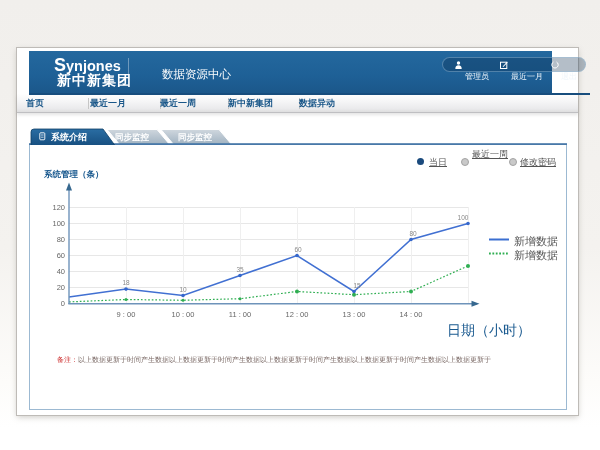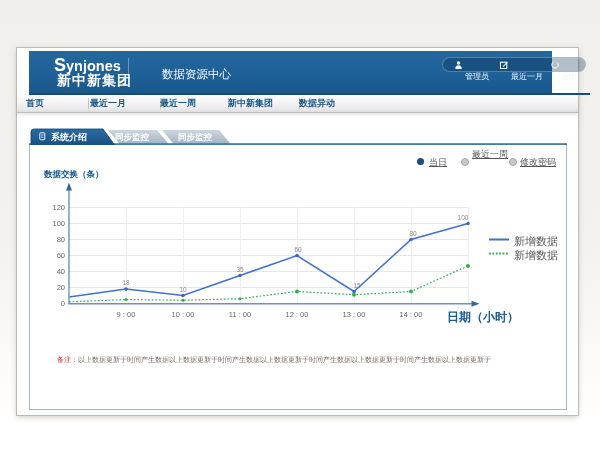--- a/index.html
+++ b/index.html
@@ -25,21 +25,21 @@
   box-shadow:0 2px 3px rgba(110,110,110,0.18);}
 .navitem{position:absolute;top:0;line-height:17px;font-size:9px;font-weight:bold;color:#1a5789;
   width:60px;text-align:left;}
 .navsep{position:absolute;top:3px;width:1px;height:11px;background:#c6c6c6;}
 #tabsvg{position:absolute;left:0;top:75px;}
 #card{position:absolute;left:12px;top:97px;width:536px;height:264px;background:#fff;
   border:1px solid #9cb9d2;border-top:none;}
 .radiolbl{position:absolute;font-size:9px;color:#555;text-decoration:underline;}
 .rdot{position:absolute;width:7px;height:7px;border-radius:50%;}
 #ytitle{position:absolute;left:27px;top:121px;font-size:8.5px;font-weight:bold;color:#19598f;}
-#xtitle{position:absolute;left:430px;top:261px;font-size:12px;font-weight:bold;color:#19598f;letter-spacing:0px;}
+#xtitle{position:absolute;left:430px;top:274px;font-size:14px;font-weight:normal;color:#19598f;letter-spacing:0px;}
 #chart{position:absolute;left:23px;top:134px;}
 .legrow{position:absolute;font-size:11px;color:#555;}
 #note{position:absolute;left:40px;top:307px;font-size:7px;color:#7b6a66;white-space:nowrap;}
 #note b{color:#cc2b2b;font-weight:normal;}
 </style>
 </head>
 <body>
 <div id="page">
   <div id="header">
     <div id="logo1"><span class="bigS">S</span>ynjones</div>
@@ -97,21 +97,21 @@
     <line x1="24" y1="14.2" x2="26.6" y2="14.2" stroke="#fff" stroke-width="0.7"></line>
     <text x="52" y="17.3" text-anchor="middle" font-size="9" font-weight="bold" fill="#fff">系统介绍</text>
   </svg>
   <div id="card"></div>
   <div class="rdot" style="left:400px;top:110px;background:#1a4a7d"></div>
   <div class="radiolbl" style="left:412px;top:108px">当日</div>
   <div class="rdot" style="left:444px;top:110px;background:#c9c9c9;border:1px solid #a3a3a3;width:6px;height:6px"></div>
   <div class="radiolbl" style="left:455px;top:100px">最近一周</div>
   <div class="rdot" style="left:492px;top:110px;background:#c9c9c9;border:1px solid #a3a3a3;width:6px;height:6px"></div>
   <div class="radiolbl" style="left:503px;top:108px">修改密码</div>
-  <div id="ytitle">数据交换（条）</div>
+  <div id="ytitle">系统管理（条）</div>
   <svg id="chart" width="460" height="145" viewBox="0 0 460 145">
     <g stroke="#e7e7e7" stroke-width="1">
       <line x1="29" y1="25.5" x2="428" y2="25.5"></line>
       <line x1="29" y1="41.5" x2="428" y2="41.5"></line>
       <line x1="29" y1="57.5" x2="428" y2="57.5"></line>
       <line x1="29" y1="73.5" x2="428" y2="73.5"></line>
       <line x1="29" y1="89.5" x2="428" y2="89.5"></line>
       <line x1="29" y1="105.5" x2="428" y2="105.5"></line>
     </g>
     <g stroke="#efefef" stroke-width="1">

